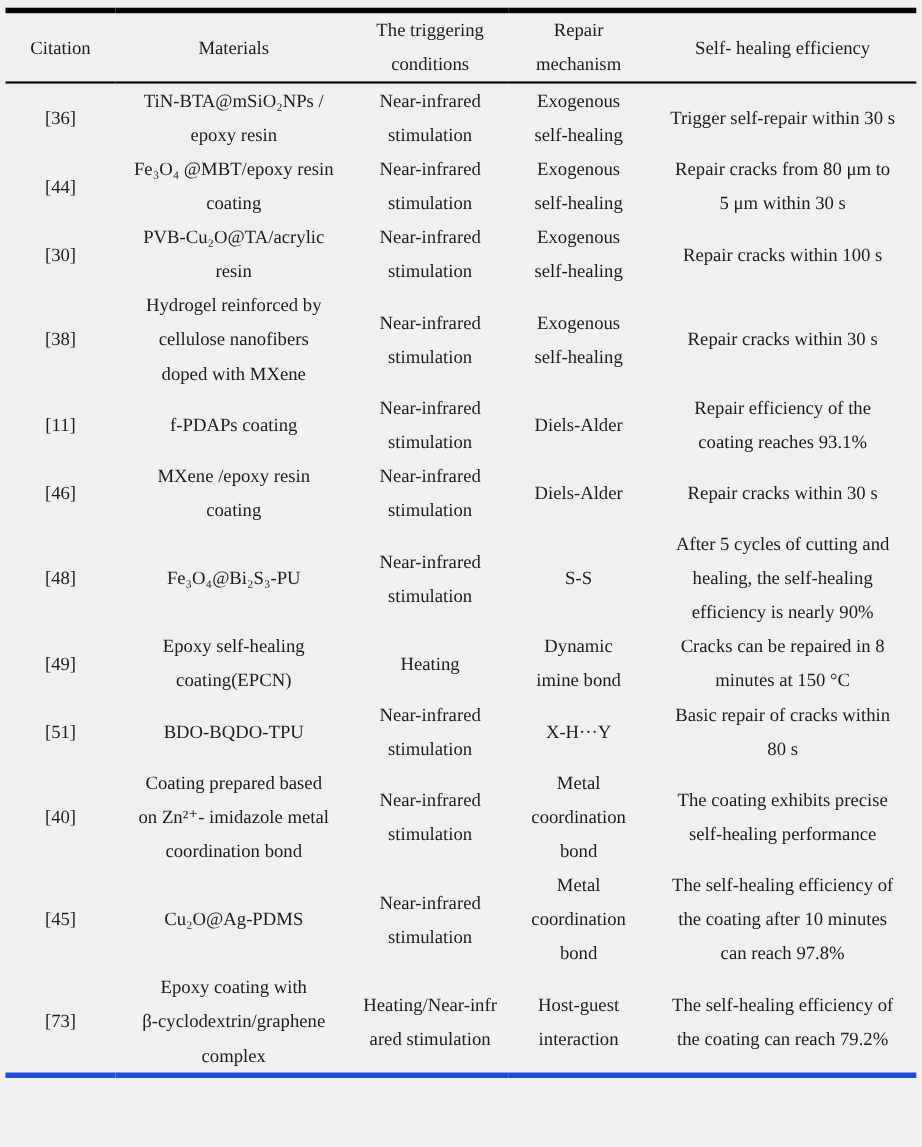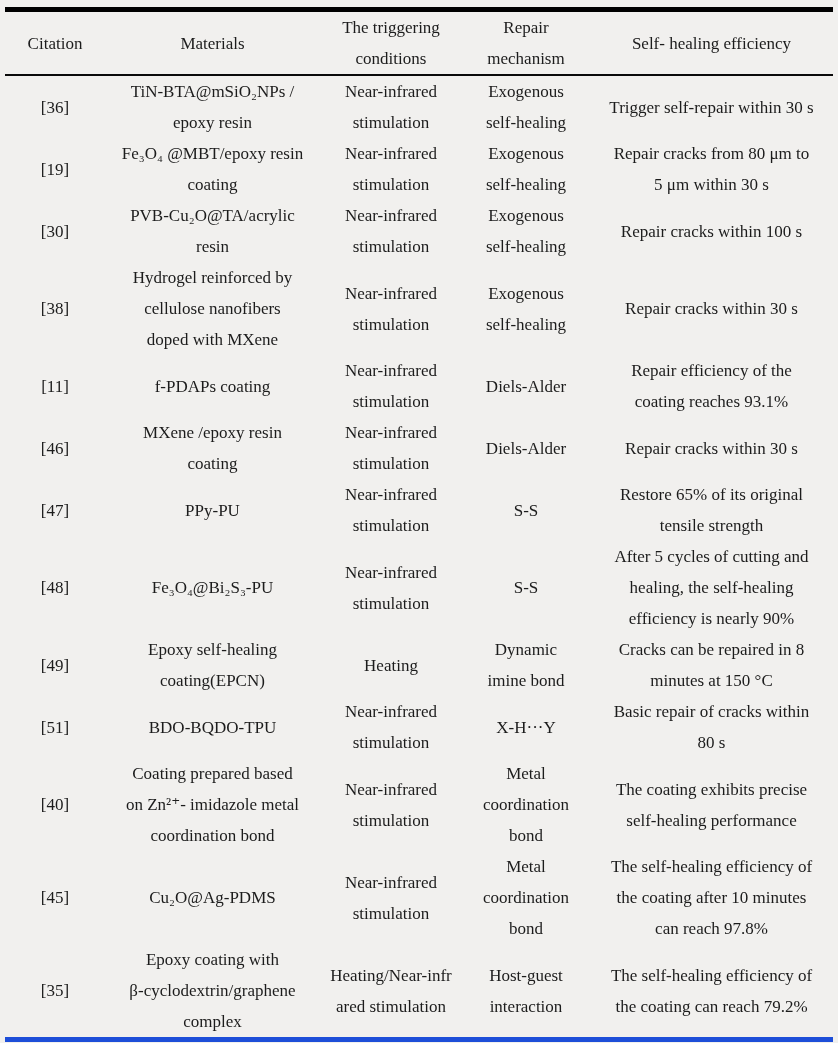--- a/index.html
+++ b/index.html
@@ -70,21 +70,21 @@
       <td>[36]</td>
       <td>TiN-BTA@mSiO₂NPs /
 epoxy resin</td>
       <td>Near-infrared
 stimulation</td>
       <td>Exogenous
 self-healing</td>
       <td>Trigger self-repair within 30 s</td>
     </tr>
     <tr>
-      <td>[19]</td>
+      <td>[44]</td>
       <td>Fe₃O₄ @MBT/epoxy resin
 coating</td>
       <td>Near-infrared
 stimulation</td>
       <td>Exogenous
 self-healing</td>
       <td>Repair cracks from 80 μm to
 5 μm within 30 s</td>
     </tr>
     <tr>
@@ -118,29 +118,20 @@
 coating reaches 93.1%</td>
     </tr>
     <tr>
       <td>[46]</td>
       <td>MXene /epoxy resin
 coating</td>
       <td>Near-infrared
 stimulation</td>
       <td>Diels-Alder</td>
       <td>Repair cracks within 30 s</td>
-    </tr>
-    <tr>
-      <td>[47]</td>
-      <td>PPy-PU</td>
-      <td>Near-infrared
-stimulation</td>
-      <td>S-S</td>
-      <td>Restore 65% of its original
-tensile strength</td>
     </tr>
     <tr>
       <td>[48]</td>
       <td>Fe₃O₄@Bi₂S₃-PU</td>
       <td>Near-infrared
 stimulation</td>
       <td>S-S</td>
       <td>After 5 cycles of cutting and
 healing, the self-healing
 efficiency is nearly 90%</td>
@@ -183,21 +174,21 @@
       <td>Near-infrared
 stimulation</td>
       <td>Metal
 coordination
 bond</td>
       <td>The self-healing efficiency of
 the coating after 10 minutes
 can reach 97.8%</td>
     </tr>
     <tr>
-      <td>[35]</td>
+      <td>[73]</td>
       <td>Epoxy coating with
 β-cyclodextrin/graphene
 complex</td>
       <td>Heating/Near-infr
 ared stimulation</td>
       <td>Host-guest
 interaction</td>
       <td>The self-healing efficiency of
 the coating can reach 79.2%</td>
     </tr>

